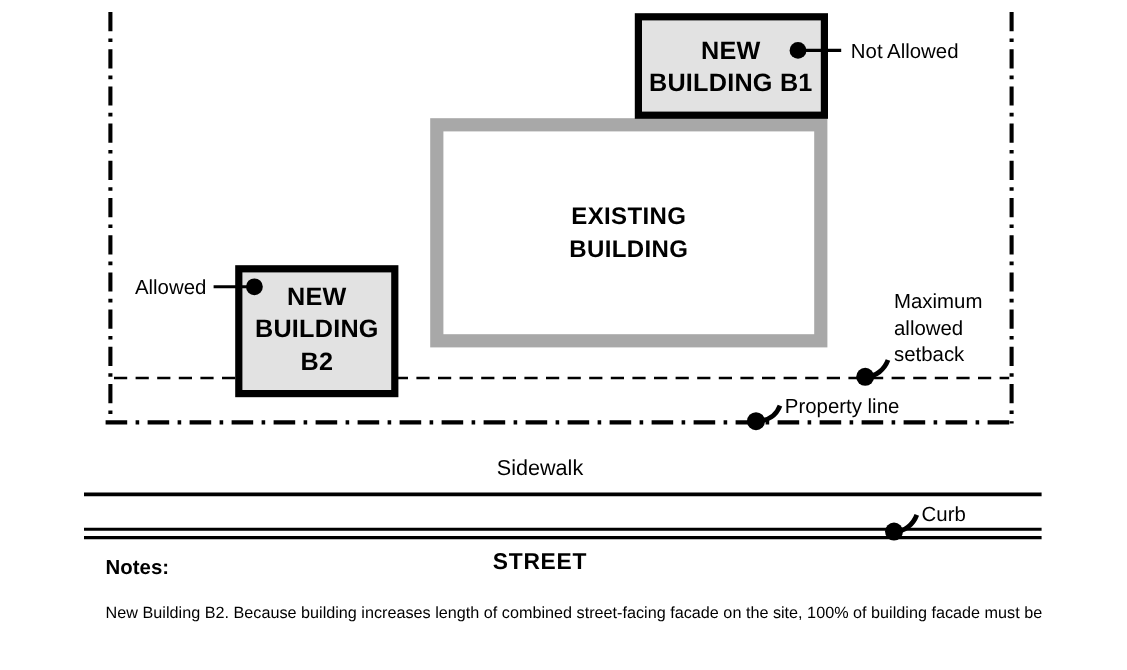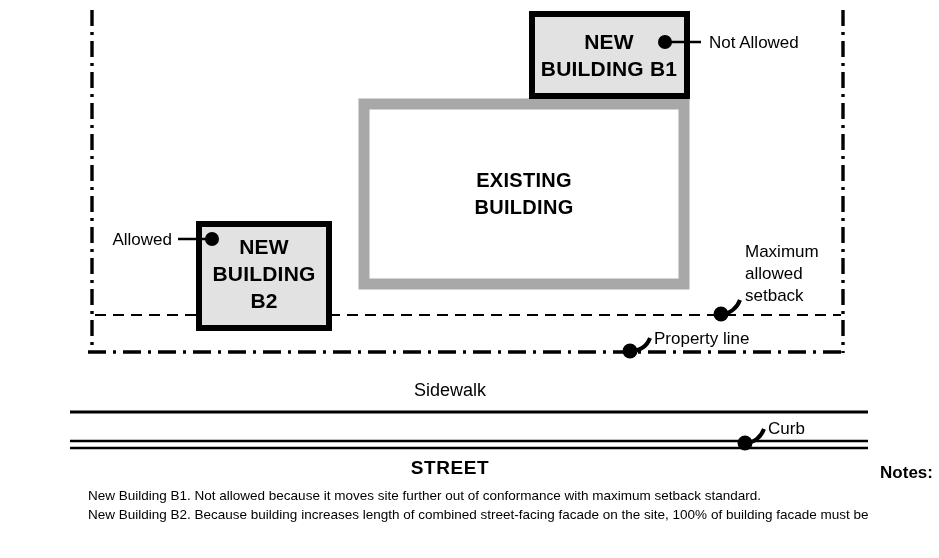--- a/index.html
+++ b/index.html
@@ -52,23 +52,22 @@
   }
   .notes-block {
     position: absolute;
     left: 88px;
     top: 463px;
     width: 845px;
   }
   .notes-title {
     font-weight: bold;
     font-size: 17px;
-    margin: 0 0 3px 0;
+    margin: 0 0 18px 0;
     line-height: 1.15;
-    text-align: right;
   }
   .note-line {
     font-size: 13.5px;
     line-height: 1.42;
     margin: 0;
     white-space: nowrap;
   }
   .note-line.indented {
     padding-left: 18px;
   }
@@ -152,17 +151,16 @@
     </g>
 
     <g>
       <text class="svg-label street-label" x="450" y="474" text-anchor="middle">STREET</text>
     </g>
 
   </svg>
 
   <div class="notes-block">
     <div class="notes-title">Notes:</div>
-    <p class="note-line">New Building B1. Not allowed because it moves site further out of conformance with maximum setback standard.</p>
     <p class="note-line">New Building B2. Because building increases length of combined street-facing facade on the site, 100% of building facade must be</p>
   </div>
 
 </div>
 
 </body></html>

